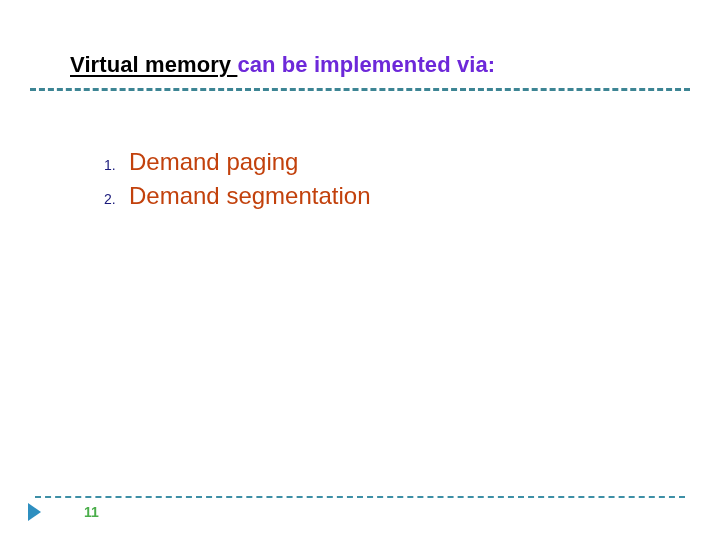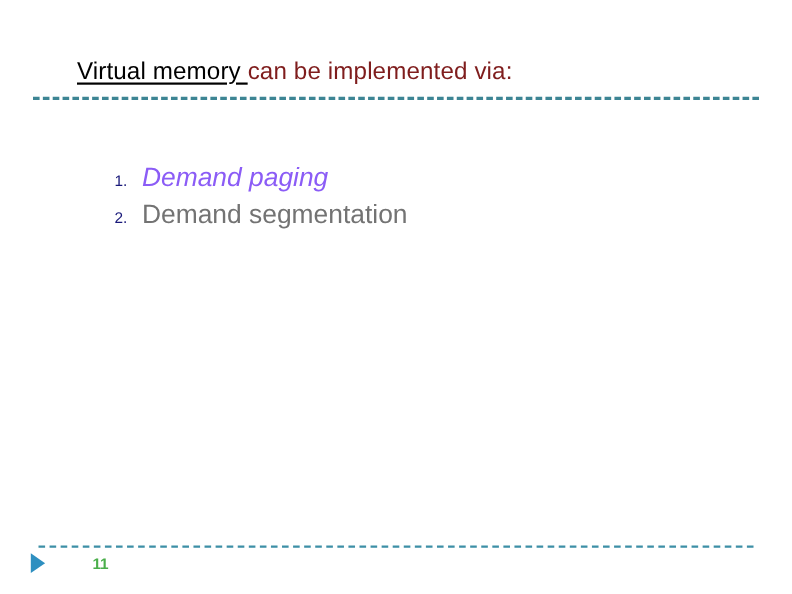--- a/index.html
+++ b/index.html
@@ -25,29 +25,29 @@
   .slide-title {
     position: absolute;
     left: 70px;
     top: 36px;
     font-size: 22px;
     line-height: 28px;
     white-space: nowrap;
     letter-spacing: 0.1px;
   }
   .title-emph {
-    font-weight: normal;
+    font-weight: bold;
     color: #000000;
     text-decoration: underline;
     text-decoration-thickness: 2px;
     text-underline-offset: 3px;
   }
   .title-rest {
-    font-weight: normal;
-    color: #7f1d1d;
+    font-weight: bold;
+    color: #6d28d9;
   }
 
   
   .title-rule {
     position: absolute;
     left: 30px;
     top: 88px;
     width: 660px;
     height: 0;
     border-top: 3px dashed #3d8594;
@@ -71,22 +71,22 @@
   .item-number {
     font-size: 14px;
     color: #19197a;
     margin-right: 7px;
     min-width: 18px;
   }
   .item-text {
     font-size: 24px;
     line-height: 28px;
   }
-  .item-text.red   { color: #8b5cf6; font-style: italic; }
-  .item-text.navy  { color: #737373; }
+  .item-text.red   { color: #c2410c; }
+  .item-text.navy  { color: #c2410c; }
 
   
   .footer-rule {
     position: absolute;
     left: 35px;
     top: 496px;
     width: 650px;
     height: 0;
     border-top: 2px dashed #3d8fa6;
   }

